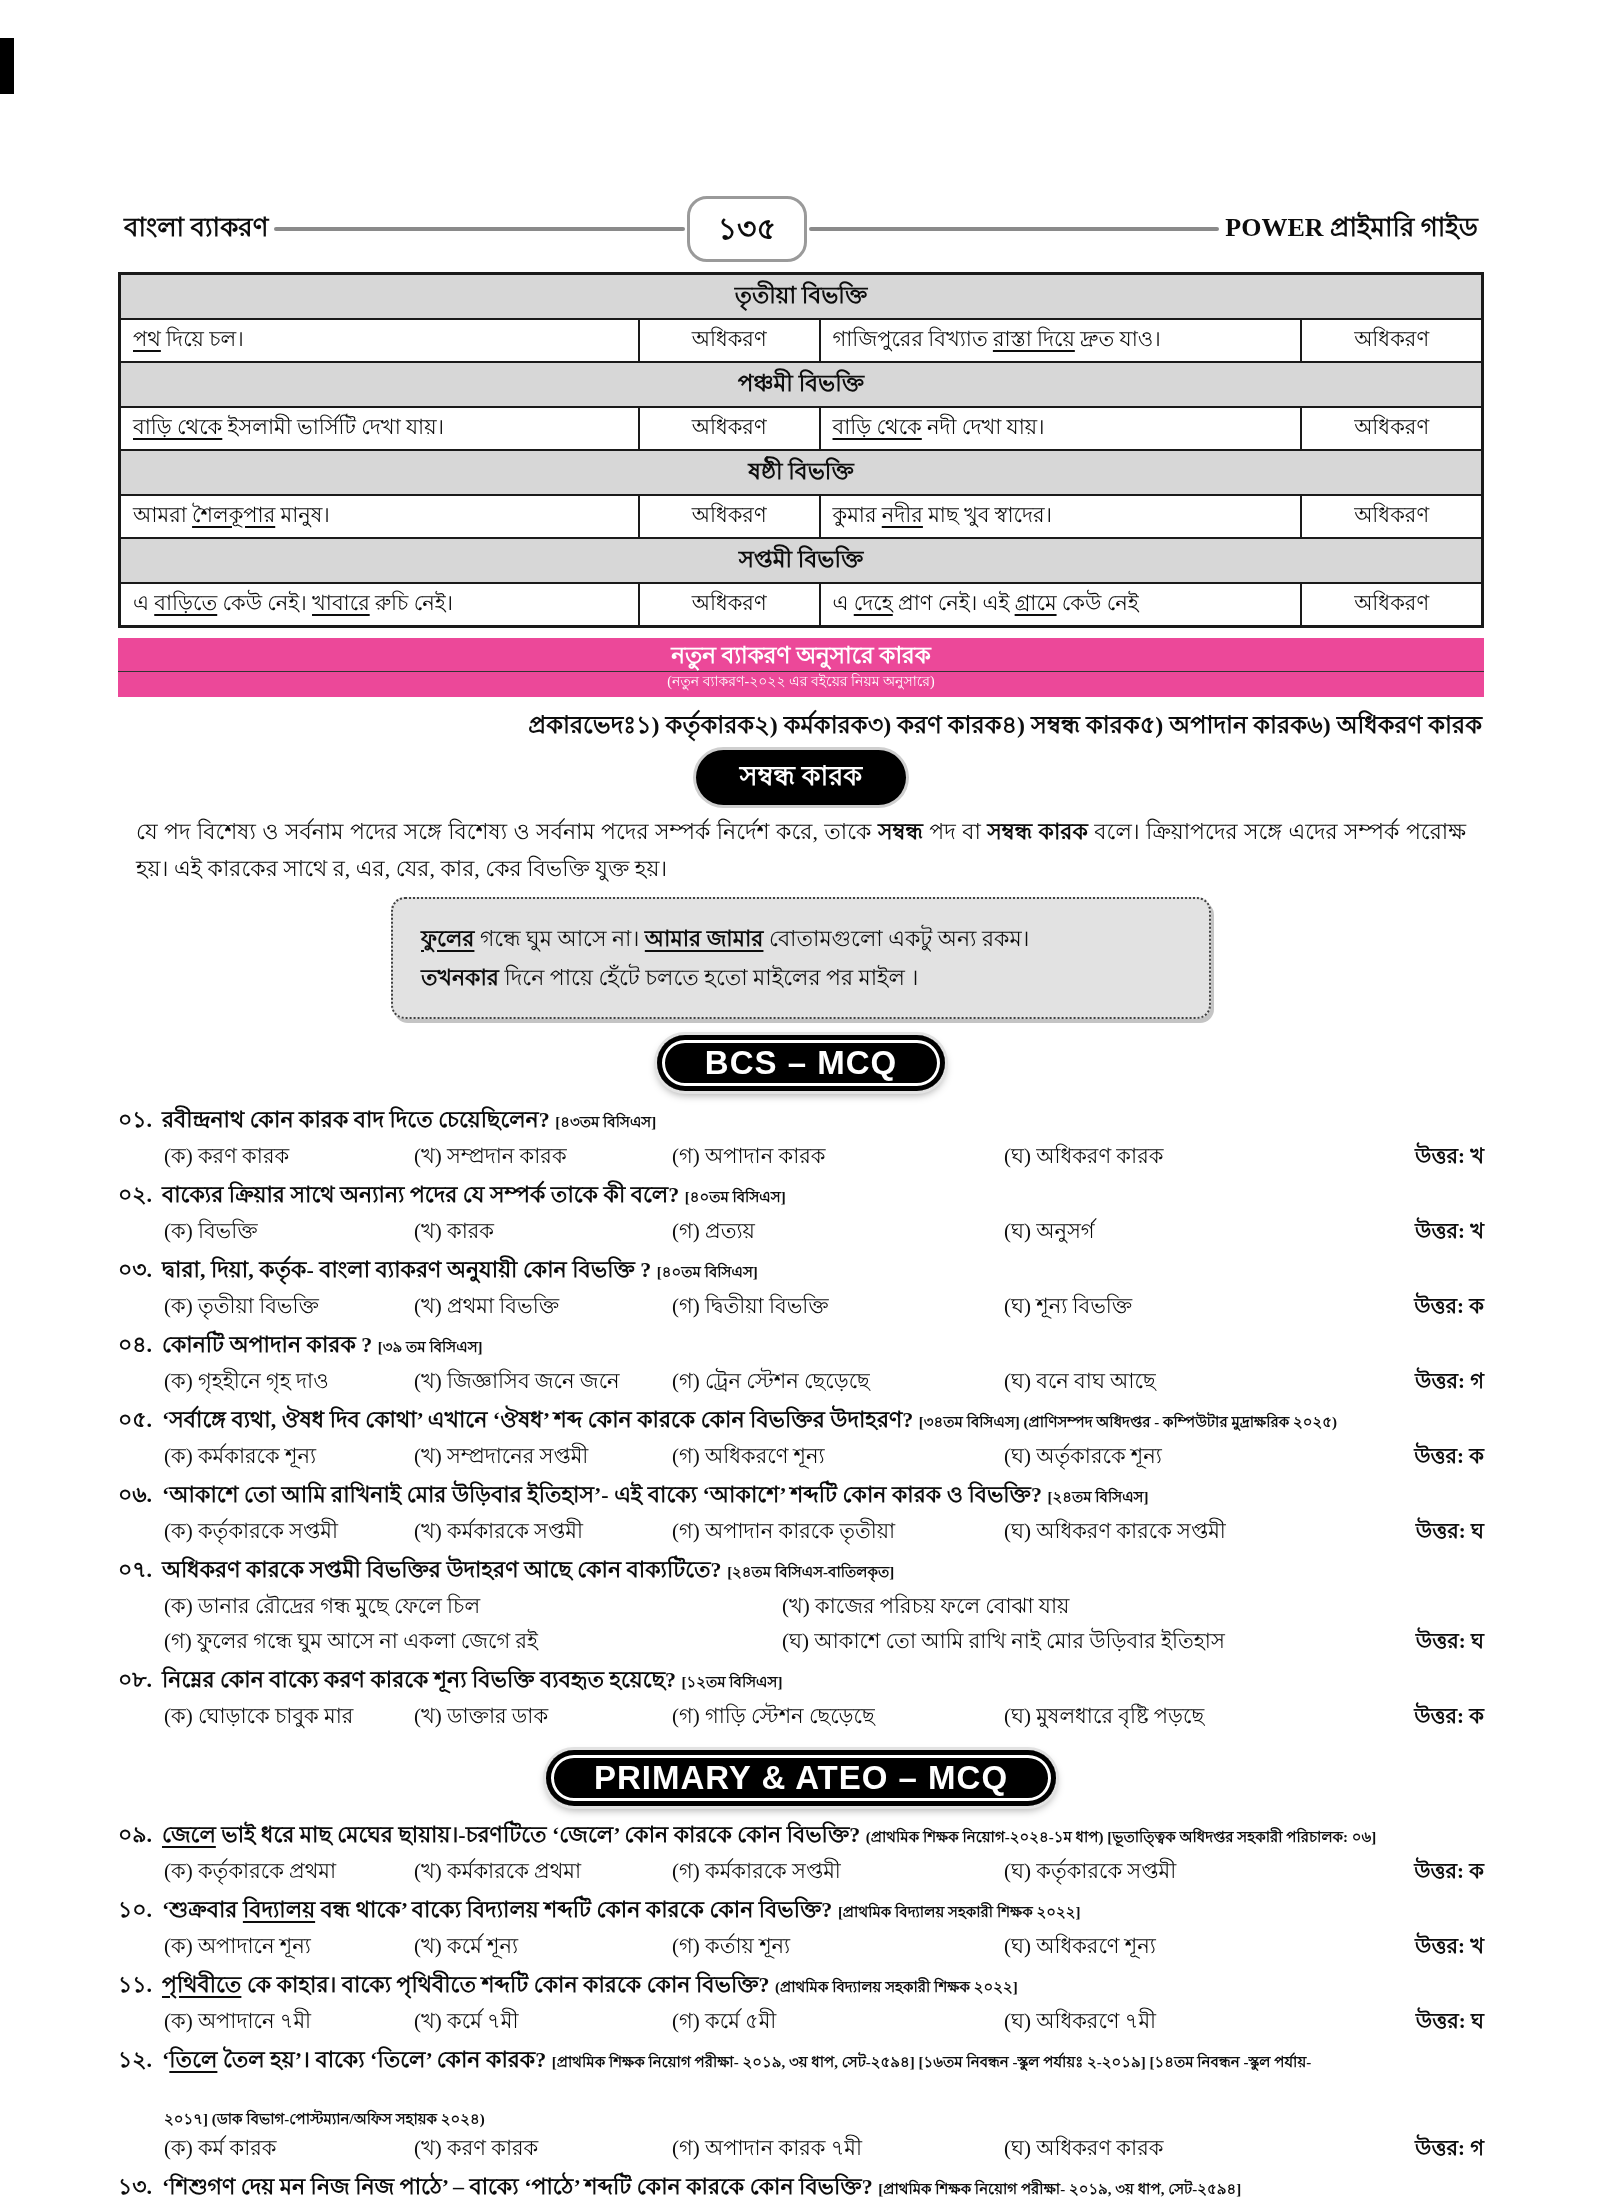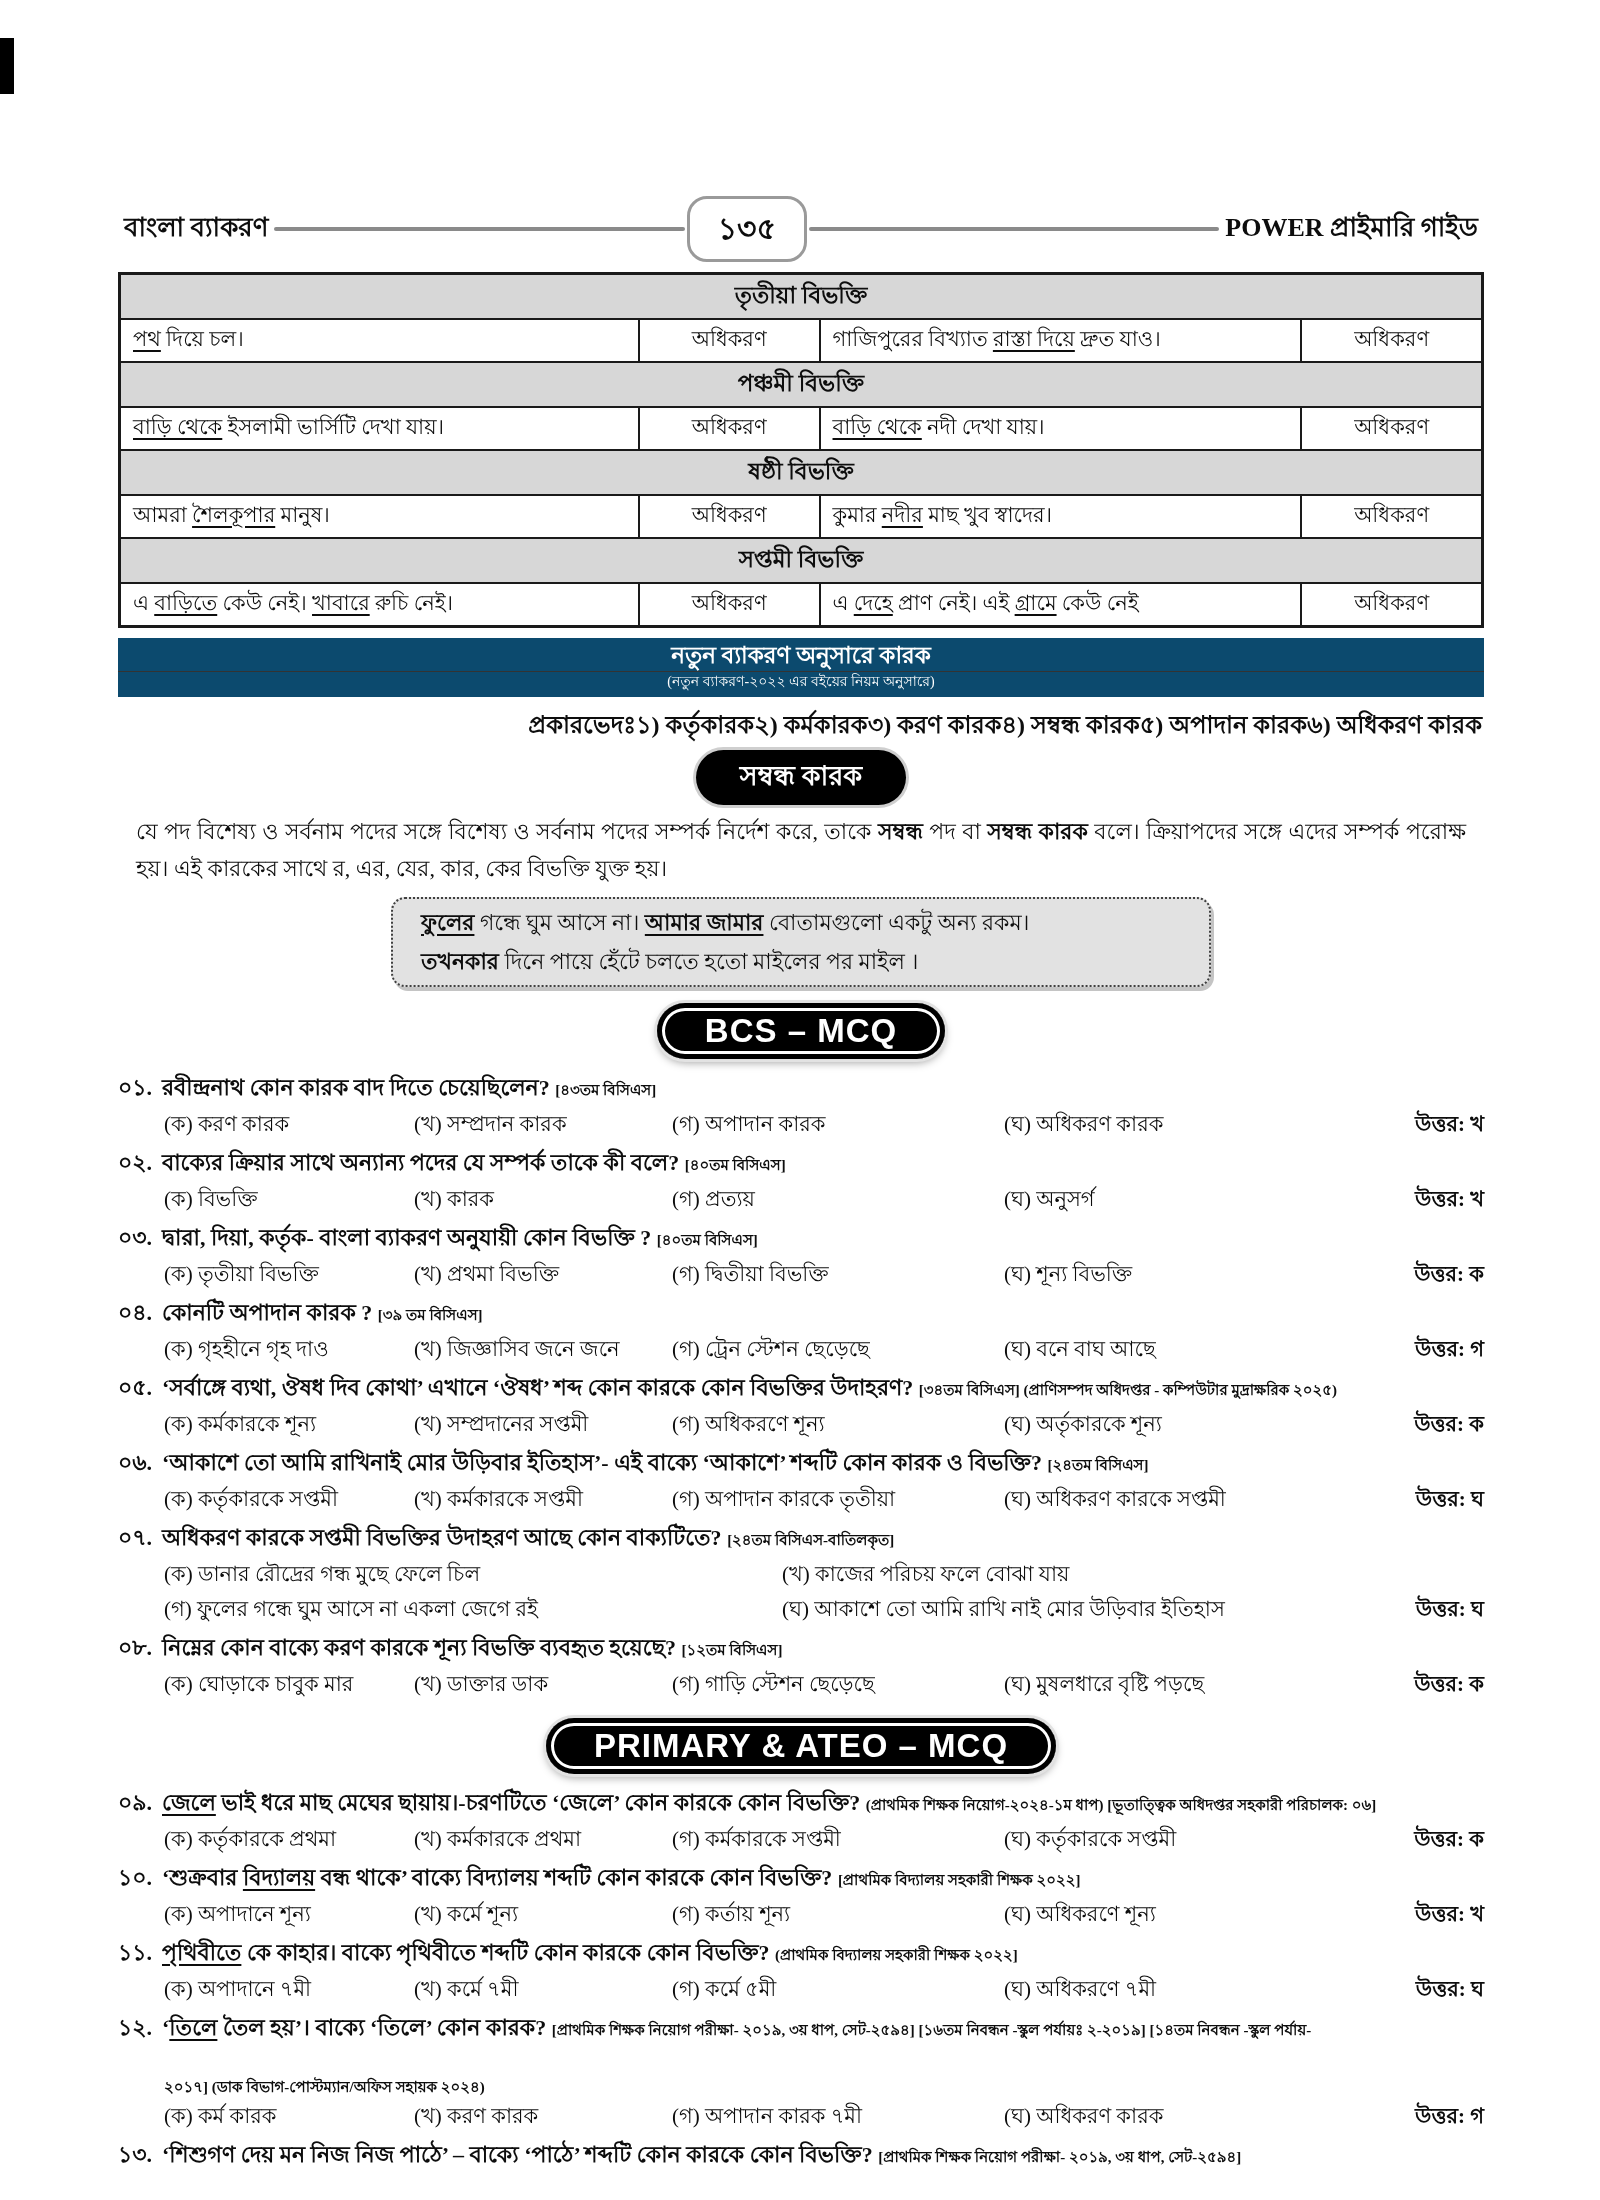--- a/index.html
+++ b/index.html
@@ -17,36 +17,36 @@
 
   
   table.gram{border-collapse:collapse;width:100%;border:3px solid #1a1a1a;}
   table.gram td{border:2px solid #1a1a1a;font-size:21px;padding:2px 12px;height:37px;vertical-align:middle;}
   table.gram td.sec{background:#d7d7d7;text-align:center;font-weight:bold;font-size:23px;height:36px;}
   td.c2,td.c4{text-align:center;width:160px;}
   td.c1{width:520px;} td.c3{width:480px;}
   u{text-underline-offset:4px;}
 
   
-  .banner{margin-top:10px;background:#0c4a6e;color:#fff;text-align:center;padding:3px 0 5px;}
+  .banner{margin-top:10px;background:#ec4899;color:#fff;text-align:center;padding:3px 0 5px;}
   .banner .b-title{font-size:23px;font-weight:bold;line-height:30px;}
   .banner .b-sub{font-size:14px;line-height:20px;border-top:1px solid #333;}
 
   .types{display:flex;justify-content:flex-end;align-items:baseline;
          font-size:24px;font-weight:bold;margin:9px 2px 4px;}
 
   .pill{display:block;width:max-content;margin:4px auto 8px;background:#000;color:#fff;
         font-size:27px;font-weight:bold;padding:5px 44px;border-radius:32px;
         box-shadow:0 0 0 3px #cfcfcf;}
 
   .definition{font-size:22px;line-height:37px;text-align:justify;margin:4px 18px 10px;}
 
   .example-wrap{display:flex;justify-content:center;}
   .example-box{width:760px;background:#e2e2e2;border:2px dotted #3f3f3f;border-radius:14px;
-               padding:4px 28px;font-size:22px;line-height:39px;box-shadow:3px 4px 0 #c4c4c4;}
+               padding:20px 28px;font-size:22px;line-height:39px;box-shadow:3px 4px 0 #c4c4c4;}
 
   .badge-big{display:block;width:max-content;margin:16px auto 12px;background:#000;color:#fff;
              font-family:"Liberation Sans","DejaVu Sans",sans-serif;font-weight:bold;font-size:33px;
              letter-spacing:1px;padding:9px 48px;border-radius:46px;
              box-shadow:inset 0 0 0 5px #000,inset 0 0 0 8px #fff,0 0 0 3px #e2e2e2,0 4px 8px rgba(0,0,0,.35);}
 
   
   .q{margin-bottom:4px;}
   .q-line{font-size:22px;font-weight:bold;line-height:33px;}
   .q-num{display:inline-block;min-width:44px;}

